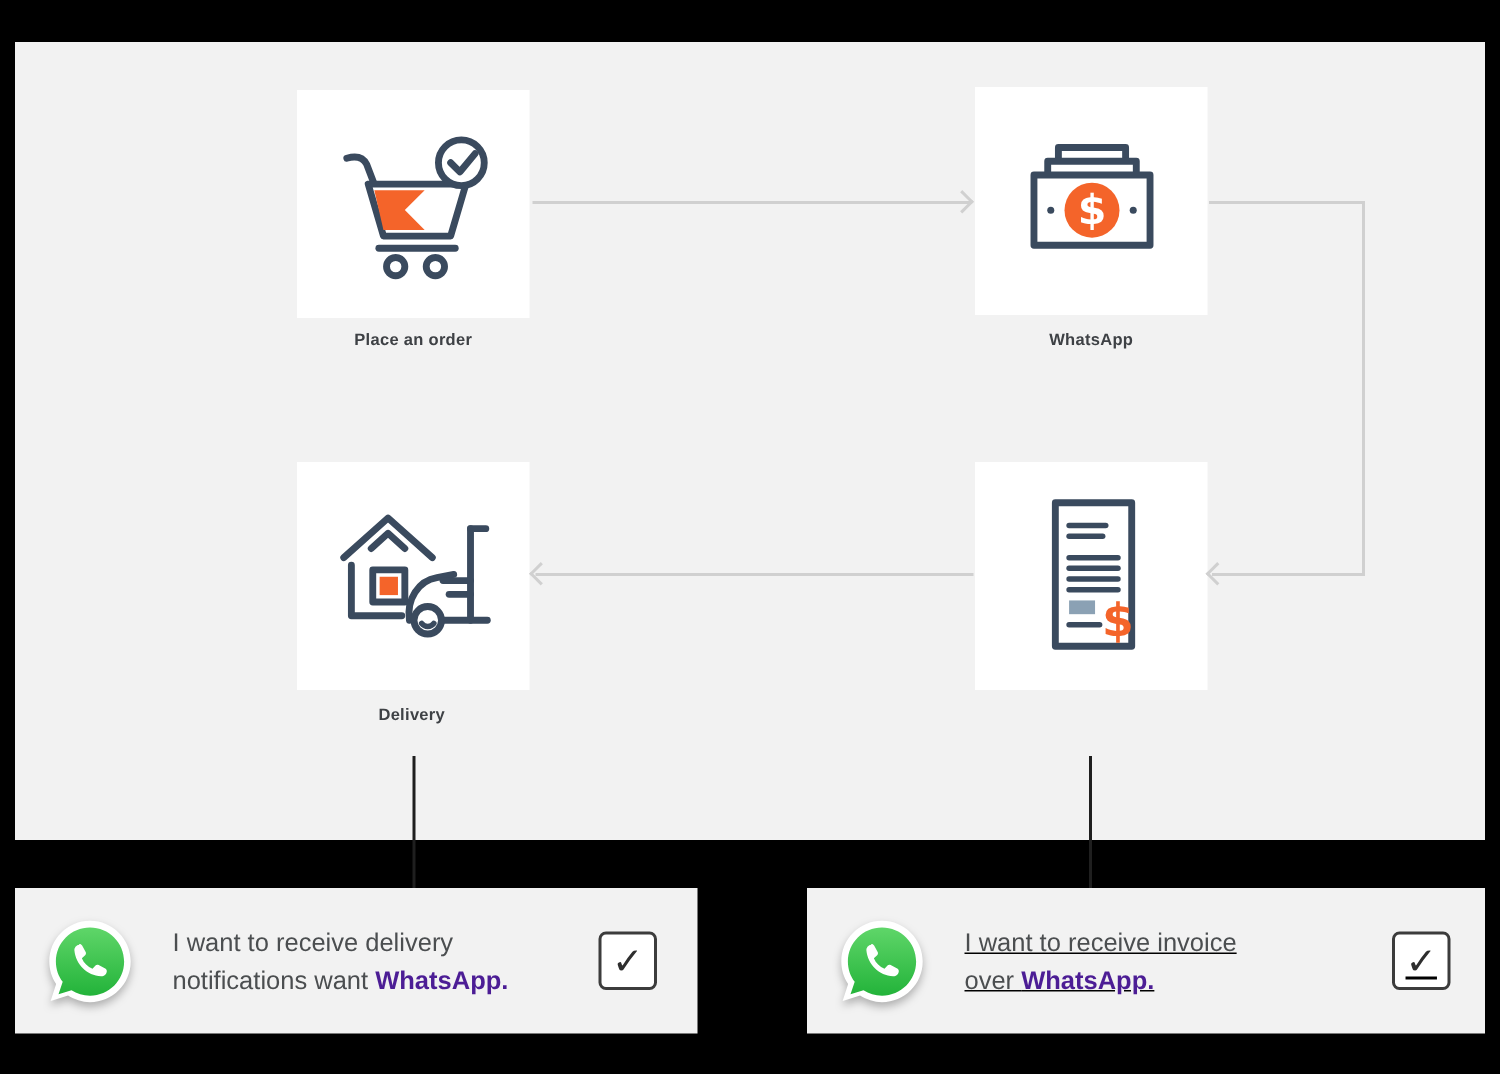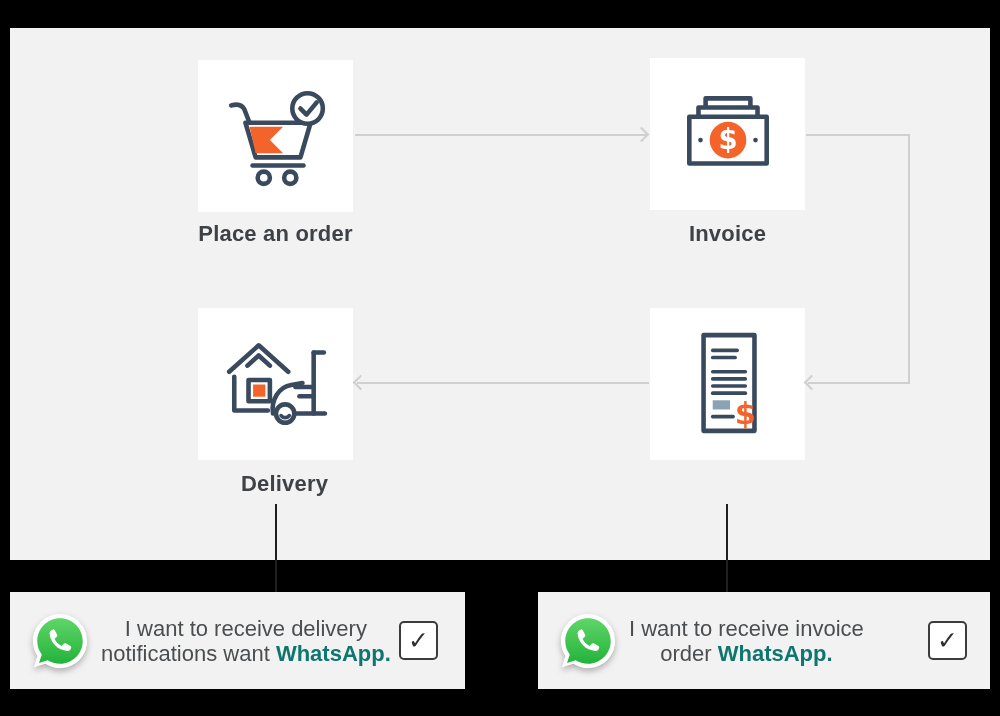--- a/index.html
+++ b/index.html
@@ -20,44 +20,44 @@
     position:relative;width:1000px;height:716px;background:var(--bg);
     font-family:"Liberation Sans","DejaVu Sans",sans-serif;overflow:hidden;
   }
   .panel{position:absolute;left:10px;top:28px;width:980px;height:532px;background:var(--panel_bg);}
   .tile{position:absolute;width:155px;height:152px;background:var(--tile_bg);display:flex;align-items:center;justify-content:center;}
   .tile-order{left:198px;top:60px;}
   .tile-payment{left:650px;top:58px;}
   .tile-invoice{left:650px;top:308px;}
   .tile-delivery{left:198px;top:308px;}
   .step-label{
-    position:absolute;width:185px;text-align:center;font-size:22px;font-weight:700;
+    position:absolute;width:185px;text-align:center;font-size:11px;font-weight:700;
     color:var(--label_color);letter-spacing:.2px;
   }
   .lbl-order{left:183px;top:221px;}
   .lbl-payment{left:635px;top:221px;}
   .lbl-invoice{left:635px;top:470px;}
-  .lbl-delivery{left:192px;top:471px;}
+  .lbl-delivery{left:182px;top:471px;}
 
   
   .gline{position:absolute;background:var(--connector_gray);}
   .chev{position:absolute;width:11px;height:11px;border-top:2px solid var(--connector_gray);border-right:2px solid var(--connector_gray);}
   .chev.right{transform:rotate(45deg);}
   .chev.left{transform:rotate(-135deg);}
   
   .bline{position:absolute;background:var(--arrow_black);width:2px;}
   .chev-d{position:absolute;width:11px;height:11px;border-top:2.5px solid var(--arrow_black);border-right:2.5px solid var(--arrow_black);transform:rotate(135deg);}
 
   
   .option-box{position:absolute;top:592px;height:97px;background:var(--panel_bg);display:flex;align-items:center;}
   .box-left{left:10px;width:455px;}
-  .box-right{left:538px;width:452px;}
+  .box-right{left:538px;width:452px;text-decoration:underline;}
   .wa-logo{flex:none;width:56px;height:56px;margin-left:22px;filter:drop-shadow(0 3px 3px rgba(0,0,0,.28));}
-  .opt-text{margin-left:13px;font-size:22px;line-height:25px;color:var(--body_text);text-align:center;}
-  .opt-text b{color:#0f766e;}
+  .opt-text{margin-left:27px;font-size:17px;line-height:25px;color:var(--body_text);}
+  .opt-text b{color:#4c1d95;}
   .checkbox{
     flex:none;margin-left:auto;margin-right:27px;width:39px;height:39px;background:#fff;
     border:2px solid #3c3c3c;border-radius:5px;display:flex;align-items:center;justify-content:center;
     font-size:25px;color:#2e2e2e;cursor:pointer;
   }
   .box-right .checkbox{margin-right:23px;}
 
   
   .ic{stroke:var(--icon_stroke);fill:none;stroke-width:4.5;stroke-linecap:round;stroke-linejoin:round;}
   .ic-thin{stroke:var(--icon_stroke);fill:none;stroke-width:3.6;stroke-linecap:round;}
@@ -92,21 +92,21 @@
     <svg width="112" height="112" viewBox="0 0 110 110">
       <rect class="ic fill-white" x="33" y="20" width="44" height="10"></rect>
       <rect class="ic fill-white" x="26" y="29" width="58" height="10"></rect>
       <rect class="ic fill-white" x="17" y="38" width="76" height="46"></rect>
       <circle class="fill-orange" cx="55" cy="61" r="18"></circle>
       <text class="dollar" x="55" y="70" font-size="27" fill="#ffffff" text-anchor="middle">$</text>
       <circle class="dot" cx="28" cy="61" r="2.3"></circle>
       <circle class="dot" cx="82" cy="61" r="2.3"></circle>
     </svg>
   </div>
-  <div class="step-label lbl-payment">Invoice</div>
+  <div class="step-label lbl-payment">WhatsApp</div>
 
   <div class="tile tile-invoice">
     <svg width="112" height="112" viewBox="0 0 110 110">
       <rect class="ic fill-white" x="31" y="7" width="50" height="94"></rect>
       <path class="ic-thin" d="M40 22 H64"></path>
       <path class="ic-thin" d="M40 29 H62"></path>
       <path class="ic-thin" d="M40 43 H72"></path>
       <path class="ic-thin" d="M40 50 H72"></path>
       <path class="ic-thin" d="M40 57 H72"></path>
       <path class="ic-thin" d="M40 64 H72"></path>
@@ -180,20 +180,20 @@
           <stop offset="0" style="stop-color:#5fd669"></stop>
           <stop offset="1" style="stop-color:#23b33a"></stop>
         </linearGradient>
       </defs>
       <path fill="#ffffff" d="M32 1 C14.9 1 1 14.9 1 32 c0 6.3 1.9 12.2 5.2 17.1 L2 62 l13.3 -4.1 C20.2 60.9 25.9 63 32 63 c17.1 0 31 -13.9 31 -31 S49.1 1 32 1 z"></path>
       <path fill="url(#wg2)" d="M32 6 C17.6 6 6 17.6 6 32 c0 5.8 1.9 11.2 5.2 15.5 L8 57 l9.9 -3.1 C22 56.4 26.8 58 32 58 c14.4 0 26 -11.6 26 -26 S46.4 6 32 6 z"></path>
       <path fill="#ffffff" d="M23.8 18.6 c.9 -.1 1.8 .4 2.2 1.2 l2.7 5 c.4 .8 .3 1.8 -.4 2.4 l-2.5 2.3 c1.5 3.6 4.5 6.6 8.1 8.1 l2.3 -2.5 c.6 -.7 1.6 -.8 2.4 -.4 l5 2.7 c.8 .4 1.3 1.3 1.2 2.2 -.3 2.1 -2.1 3.8 -4.3 3.7 C29.6 42.8 21.2 34.4 20.1 23.5 c-.1 -2.2 1.6 -4.1 3.7 -4.3 z"></path>
     </svg>
     <div class="opt-text">
       <div><span>I want to receive invoice</span></div>
-      <div><span>order </span><b>WhatsApp.</b></div>
+      <div><span>over </span><b>WhatsApp.</b></div>
     </div>
     <div class="checkbox">
         <span>✓</span>
       </div>
   </div>
 
 </div>
 
 </body></html>

